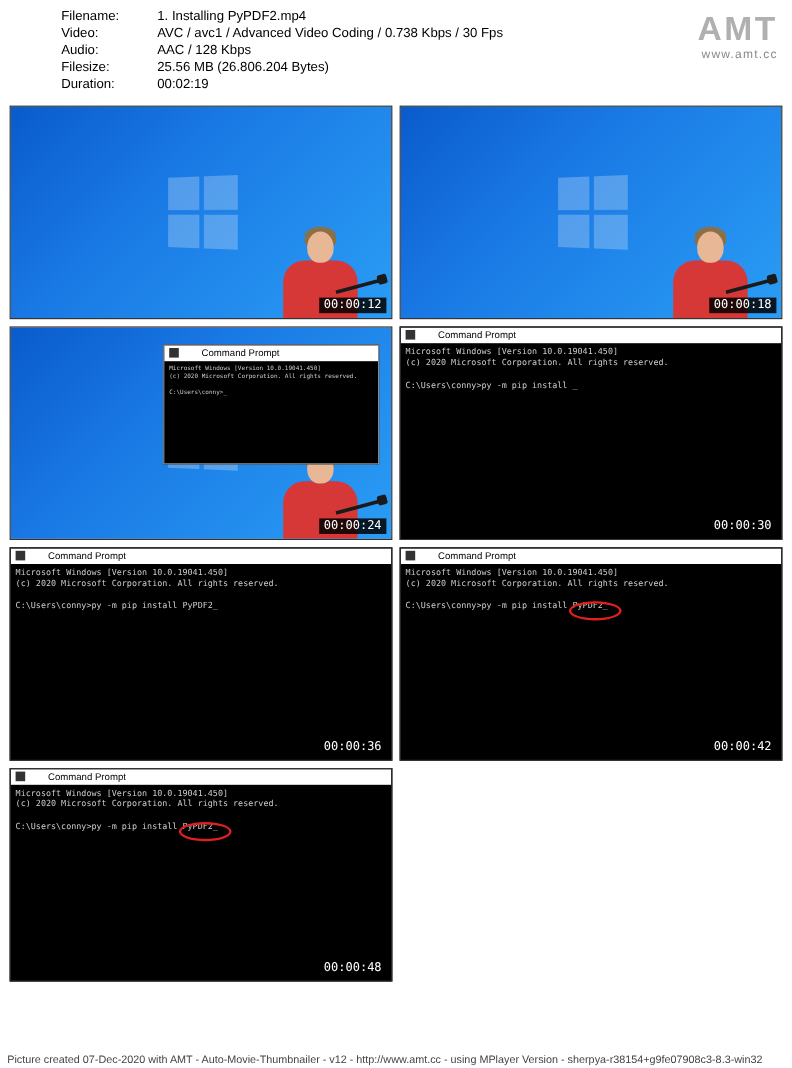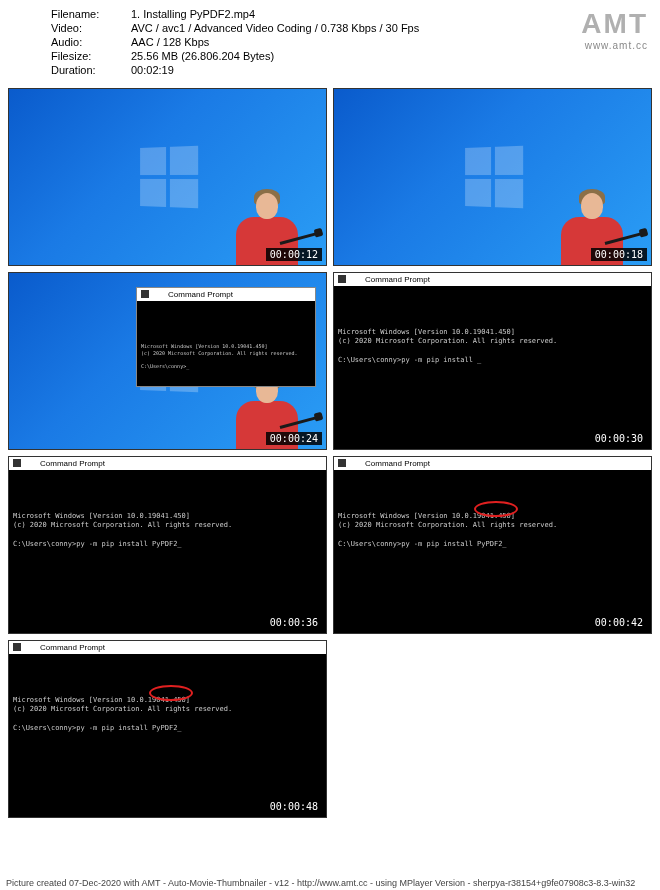--- a/index.html
+++ b/index.html
@@ -25,21 +25,21 @@
   .person { position: absolute; bottom: 0; right: 20px; width: 80px; height: 80px; }
   .person .head { position: absolute; top: 8px; left: 30px; width: 22px; height: 26px; background: #e8b896; border-radius: 50% 50% 45% 45%; }
   .person .hair { position: absolute; top: 4px; left: 28px; width: 26px; height: 16px; background: #8b6f47; border-radius: 50% 50% 20% 20%; }
   .person .body { position: absolute; bottom: 0; left: 10px; width: 62px; height: 48px; background: #d63838; border-radius: 18px 18px 0 0; }
   .person .mic { position: absolute; bottom: 20px; left: 54px; width: 40px; height: 3px; background: #1a1a1a; transform: rotate(-15deg); transform-origin: left; }
   .person .mic::after { content:""; position:absolute; right:-4px; top:-3px; width:8px; height:8px; background:#1a1a1a; border-radius:2px; }
   .timestamp { position: absolute; bottom: 4px; right: 4px; background: rgba(0,0,0,0.85); color: #fff; font-size: 10px; padding: 1px 4px; font-family: monospace; }
   .cmd-window { position: absolute; background: #000; border: 1px solid #888; }
   .cmd-title { background: #fff; color: #000; padding: 2px 4px; font-size: 8px; display:flex; gap:19px; }
   .cmd-title-icon { width:8px; height:8px; background:#333; }
-  .cmd-body { padding: 3px 4px; color: #ccc; font-family: "Consolas", monospace; font-size: 7px; line-height: 1.35; white-space: pre; overflow:hidden;margin-top:39px; }
+  .cmd-body { padding: 3px 4px; color: #ccc; font-family: "Consolas", monospace; font-size: 7px; line-height: 1.35; white-space: pre; overflow:hidden; }
   .blackpanel .cmd-window { top:0; left:0; right:0; bottom:0; border:none; }
   .blackpanel { background:#000; }
   .small-cmd .cmd-window { top: 14px; right: 10px; width: 180px; height: 100px; }
   .small-cmd .cmd-body { font-size: 5px; }
   .circle { position: absolute; border: 2px solid #e02020; border-radius: 50%; width: 44px; height: 16px; pointer-events:none; }
   .footer { position: absolute; bottom: 2px; left: 0; right: 0; text-align: left; font-size: 9px; color: #444; padding: 0 6px; white-space: nowrap; overflow:hidden; }
 </style>
 </head>
 <body>
 

